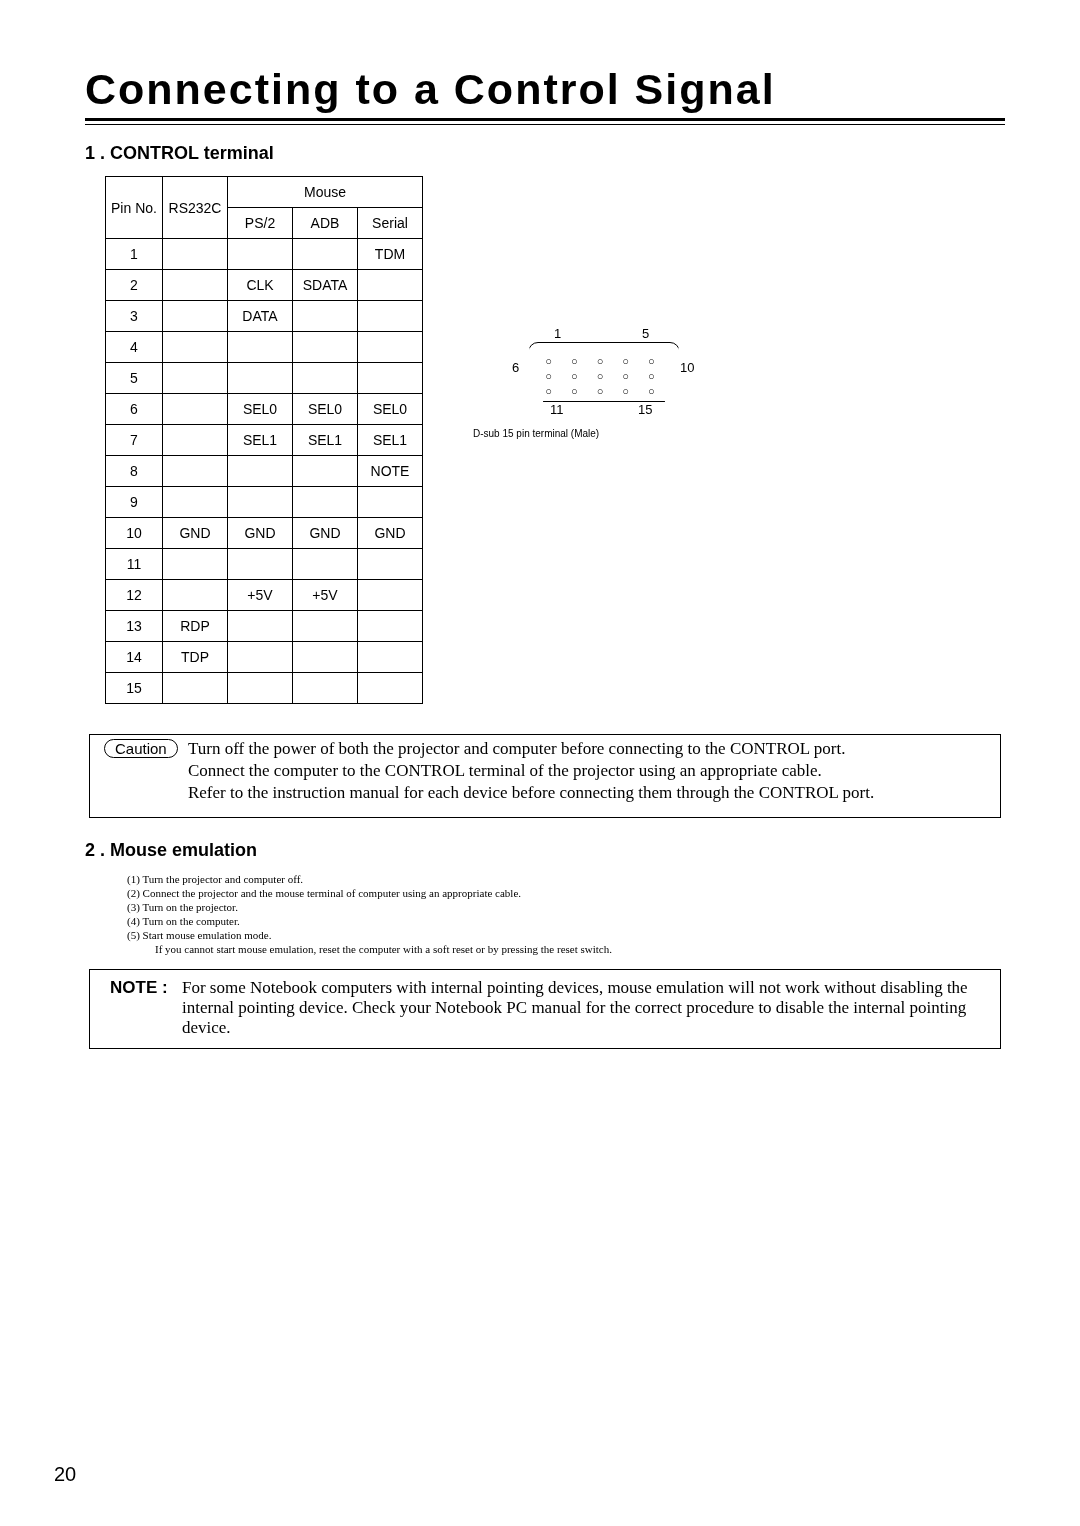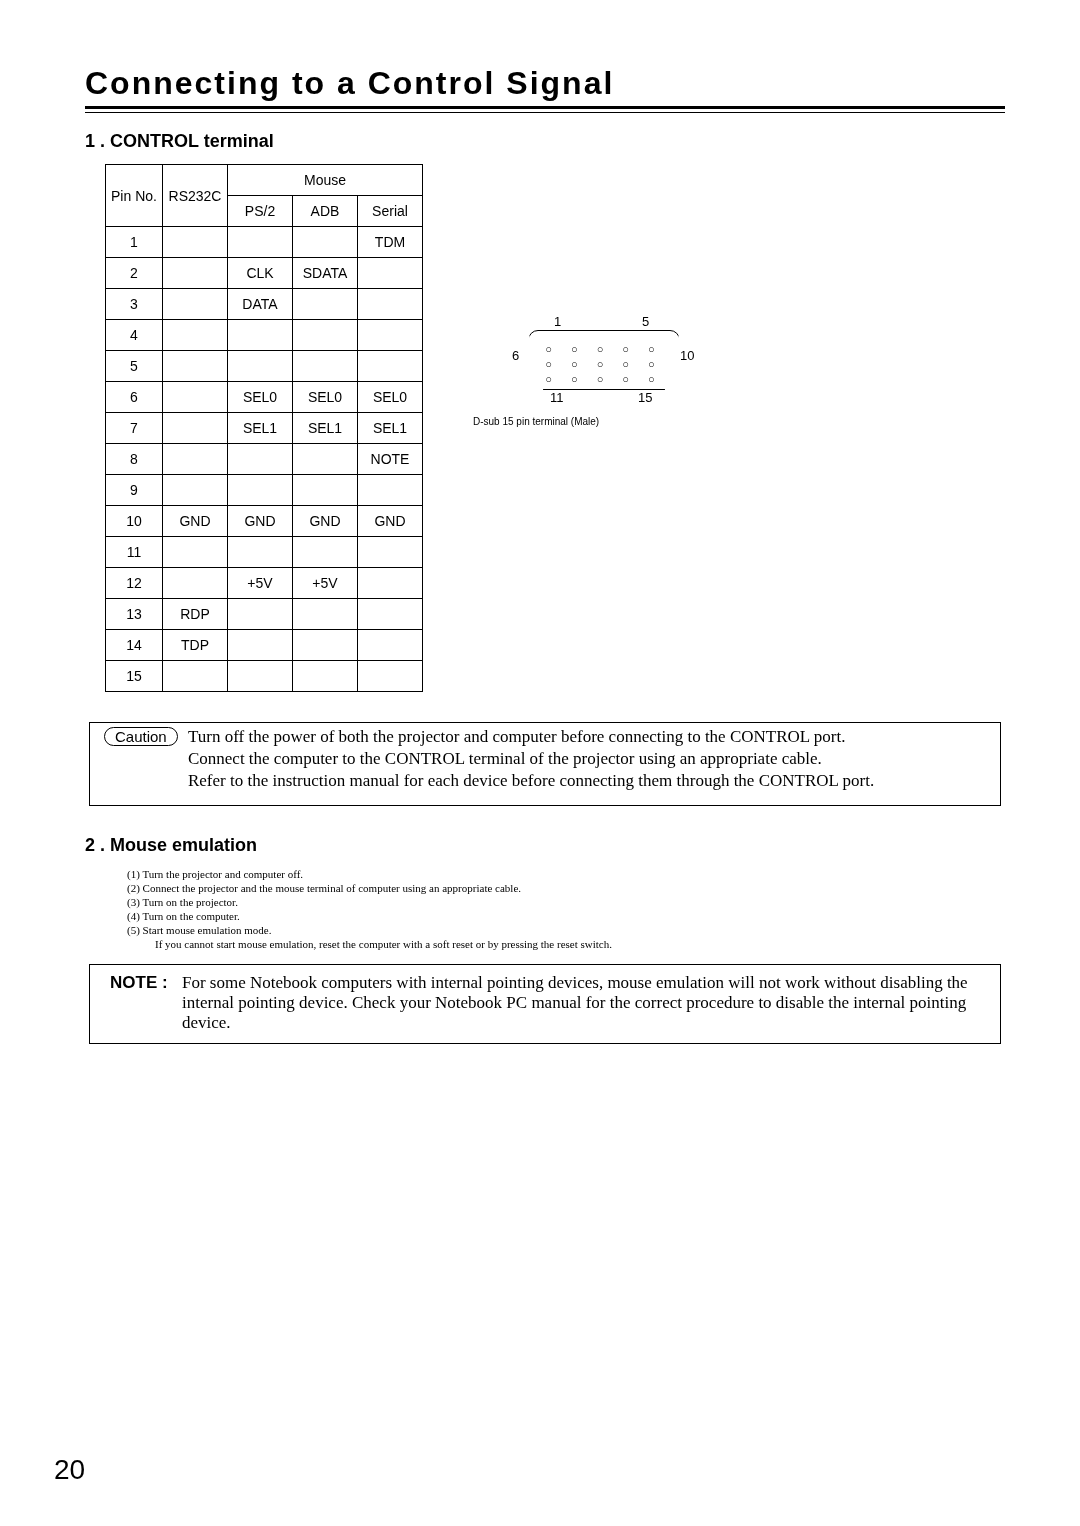--- a/index.html
+++ b/index.html
@@ -11,21 +11,21 @@
     width: 1080px;
     height: 1526px;
     position: relative;
   }
   .page {
     padding: 65px 75px 0 85px;
   }
   h1.title {
     font-family: Arial, Helvetica, sans-serif;
     font-weight: bold;
-    font-size: 32px;
+    font-size: 43px;
     letter-spacing: 2px;
     margin: 0 0 4px 0;
   }
   .title-rule-wrap {
     margin-bottom: 18px;
   }
   .title-rule-thick { height:3px; background:#000; }
   .title-rule-thin { height:1px; background:#000; margin-top:3px;}
   h2.section {
     font-family: Arial, Helvetica, sans-serif;
@@ -117,21 +117,21 @@
     font-weight:bold;
     width:72px;
     flex-shrink:0;
   }
   .note-text { flex:1; }
   .page-number {
     position:absolute;
     bottom: 40px;
     left: 54px;
     font-family: Arial, Helvetica, sans-serif;
-    font-size: 28px;
+    font-size: 20px;
   }
   .conn-caption {
     text-align:left;
     margin-top:10px;
     font-size:10px;
   }
 </style>
 </head>
 <body>
 
@@ -289,21 +289,21 @@
 
   <div class="caution-box">
     <span class="caution-label">Caution</span>
     <span class="caution-text">
       <div>Turn off the power of both the projector and computer before connecting to the CONTROL port.</div>
       <div>Connect the computer to the CONTROL terminal of the projector using an appropriate cable.</div>
       <div>Refer to the instruction manual for each device before connecting them through the CONTROL port.</div>
     </span>
   </div>
 
-  <h2 class="section" style="margin-top:29px">2 . Mouse  emulation</h2>
+  <h2 class="section" style="margin-top:22px">2 . Mouse  emulation</h2>
   <div class="mouse-list">
     <div class="item">(1) Turn the projector and computer off.</div>
     <div class="item">(2) Connect the projector and the mouse terminal of computer using an appropriate cable.</div>
     <div class="item">(3) Turn on the projector.</div>
     <div class="item">(4) Turn on the computer.</div>
     <div class="item">(5) Start mouse emulation mode.</div>
     <div class="item indent">If you cannot start mouse emulation, reset the computer with a soft reset or by pressing the reset switch.</div>
   </div>
 
   <div class="note-box">

